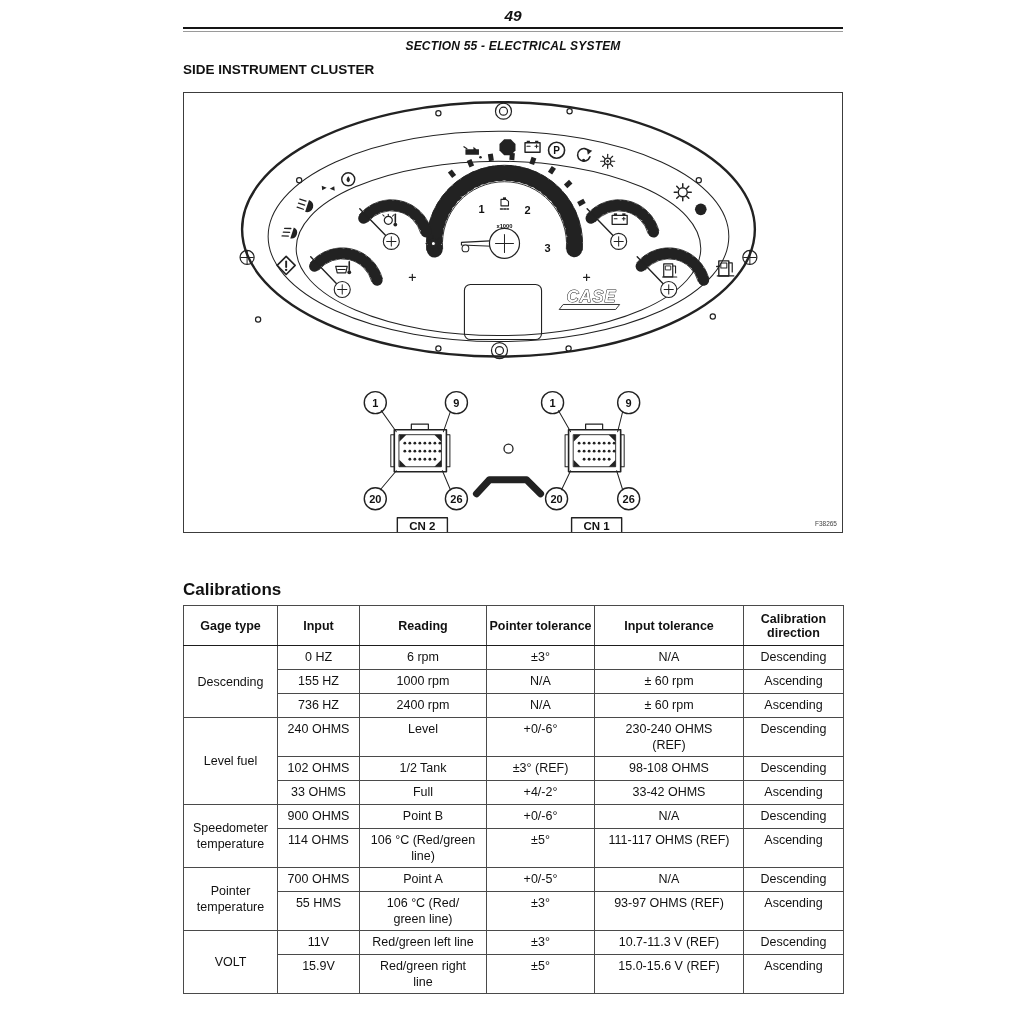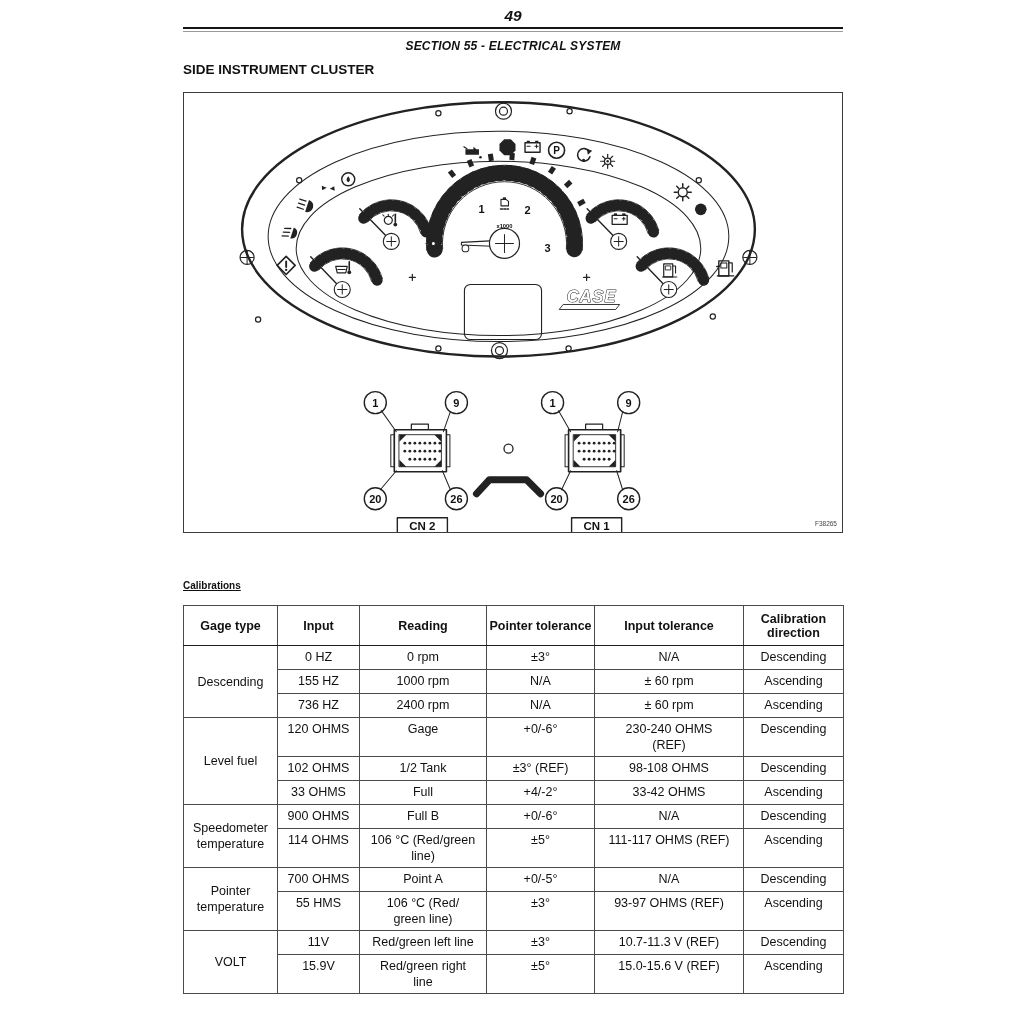--- a/index.html
+++ b/index.html
@@ -8,21 +8,21 @@
   .hdr-title{position:absolute;top:7px;left:183px;width:660px;text-align:center;
              font-size:12px;font-weight:bold;font-style:italic;letter-spacing:.2px;margin-top:32px;}
   .hdr-page{position:absolute;top:7px;left:183px;width:660px;text-align:center;
             font-size:15.5px;font-weight:bold;font-style:italic;}
   .hdr-rule{position:absolute;top:27px;left:183px;width:660px;height:2px;
             border-top:2.5px solid #151515;border-bottom:1px solid #9a9a9a;}
   .sec-head{position:absolute;top:62px;left:183px;font-size:13.5px;font-weight:bold;}
   .figure{position:absolute;top:92px;left:183px;width:660px;height:441px;
           border:1.5px solid #3c3c3c;box-sizing:border-box;background:#fff;}
   .figure svg{display:block;width:100%;height:100%;}
-  .cal-head{position:absolute;top:580px;left:183px;font-size:10px;font-weight:bold;text-decoration:underline;}
+  .cal-head{position:absolute;top:580px;left:183px;font-size:17px;font-weight:bold;}
   table.cal{position:absolute;top:605px;left:183px;width:660px;border-collapse:collapse;
             table-layout:fixed;font-size:12.5px;border:1.8px solid #1d1d1d;}
   table.cal th,table.cal td{border:1px solid #4a4a4a;text-align:center;
             padding:3px 2px;box-sizing:border-box;}
   table.cal th{height:40px;vertical-align:middle;font-weight:bold;font-size:12.5px;
             border-bottom:1.8px solid #1d1d1d;}
   table.cal td{vertical-align:top;white-space:pre-line;height:24px;line-height:1.28;}
   table.cal td.gage{vertical-align:middle;}
   table.cal tr.group-start td{border-top:1.8px solid #1d1d1d;}
   
@@ -391,43 +391,43 @@
       <th>Reading</th>
       <th>Pointer tolerance</th>
       <th>Input tolerance</th>
       <th>Calibration direction</th>
     </tr>
   </thead>
   <tbody>
       <tr>
         <td class="gage" rowspan="3">Descending</td>
         <td>0 HZ</td>
-        <td>0 rpm</td>
+        <td>6 rpm</td>
         <td>±3°</td>
         <td>N/A</td>
         <td>Descending</td>
       </tr>
       <tr>
         <td>155 HZ</td>
         <td>1000 rpm</td>
         <td>N/A</td>
         <td>± 60 rpm</td>
         <td>Ascending</td>
       </tr>
       <tr>
         <td>736 HZ</td>
         <td>2400 rpm</td>
         <td>N/A</td>
         <td>± 60 rpm</td>
         <td>Ascending</td>
       </tr>
       <tr class="group-start">
         <td class="gage" rowspan="3">Level fuel</td>
-        <td>120 OHMS</td>
-        <td>Gage</td>
+        <td>240 OHMS</td>
+        <td>Level</td>
         <td>+0/-6°</td>
         <td>230-240 OHMS
 (REF)</td>
         <td>Descending</td>
       </tr>
       <tr>
         <td>102 OHMS</td>
         <td>1/2 Tank</td>
         <td>±3° (REF)</td>
         <td>98-108 OHMS</td>
@@ -436,21 +436,21 @@
       <tr>
         <td>33 OHMS</td>
         <td>Full</td>
         <td>+4/-2°</td>
         <td>33-42 OHMS</td>
         <td>Ascending</td>
       </tr>
       <tr class="group-start">
         <td class="gage" rowspan="2">Speedometer temperature</td>
         <td>900 OHMS</td>
-        <td>Full B</td>
+        <td>Point B</td>
         <td>+0/-6°</td>
         <td>N/A</td>
         <td>Descending</td>
       </tr>
       <tr>
         <td>114 OHMS</td>
         <td>106 °C (Red/green
 line)</td>
         <td>±5°</td>
         <td>111-117 OHMS (REF)</td>

